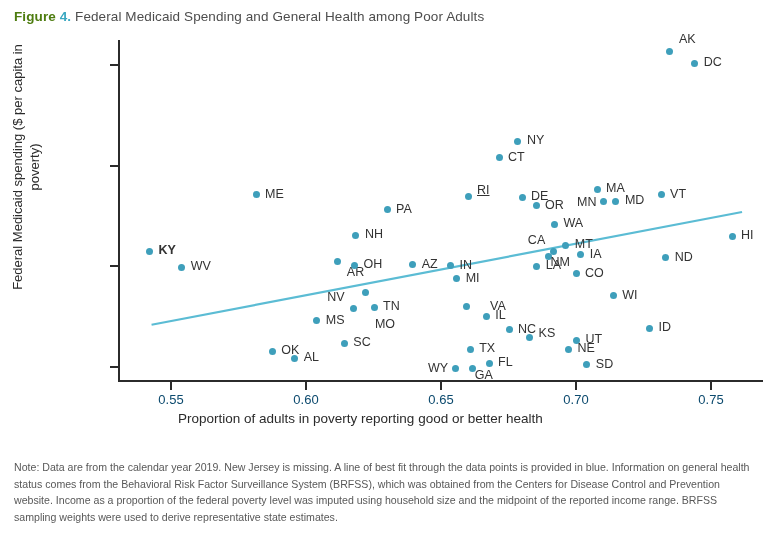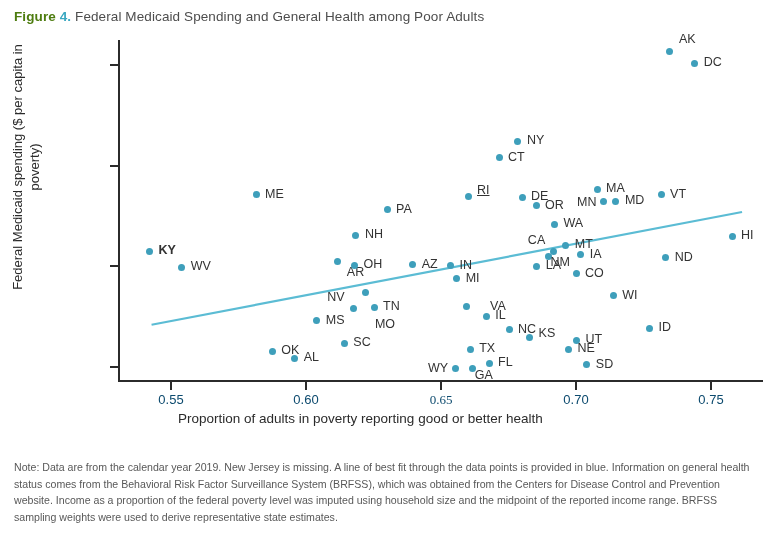--- a/index.html
+++ b/index.html
@@ -81,21 +81,21 @@
       <div class="ytick" style="top: 265.333px;"></div>
       <div class="ytick" style="top: 164.667px;"></div>
       <div class="ytick" style="top: 64px;"></div>
     </div>
   <div id="xtick-labels">
       <div class="xtick" style="left: 170px;"></div>
       <div class="xlabel-t" style="left: 141px; top: 392px; width: 60px;">0.55</div>
       <div class="xtick" style="left: 305px;"></div>
       <div class="xlabel-t" style="left: 276px; top: 392px; width: 60px;">0.60</div>
       <div class="xtick" style="left: 440px;"></div>
-      <div class="xlabel-t" style="left: 411px; top: 392px; width: 60px; font-family: Liberation Serif, serif;">0.65</div>
+      <div class="xlabel-t" style="left: 411px; top: 392px; width: 60px;">0.65</div>
       <div class="xtick" style="left: 575px;"></div>
       <div class="xlabel-t" style="left: 546px; top: 392px; width: 60px;">0.70</div>
       <div class="xtick" style="left: 710px;"></div>
       <div class="xlabel-t" style="left: 681px; top: 392px; width: 60px;">0.75</div>
     </div>
 
   <svg id="trendline" viewBox="0 0 768 400">
       <line x1="151.55999999999975" y1="324.72" x2="742.0499999999998" y2="211.97333333333333" stroke="#5bbcd4" stroke-width="2.2"></line>
     </svg>
 

